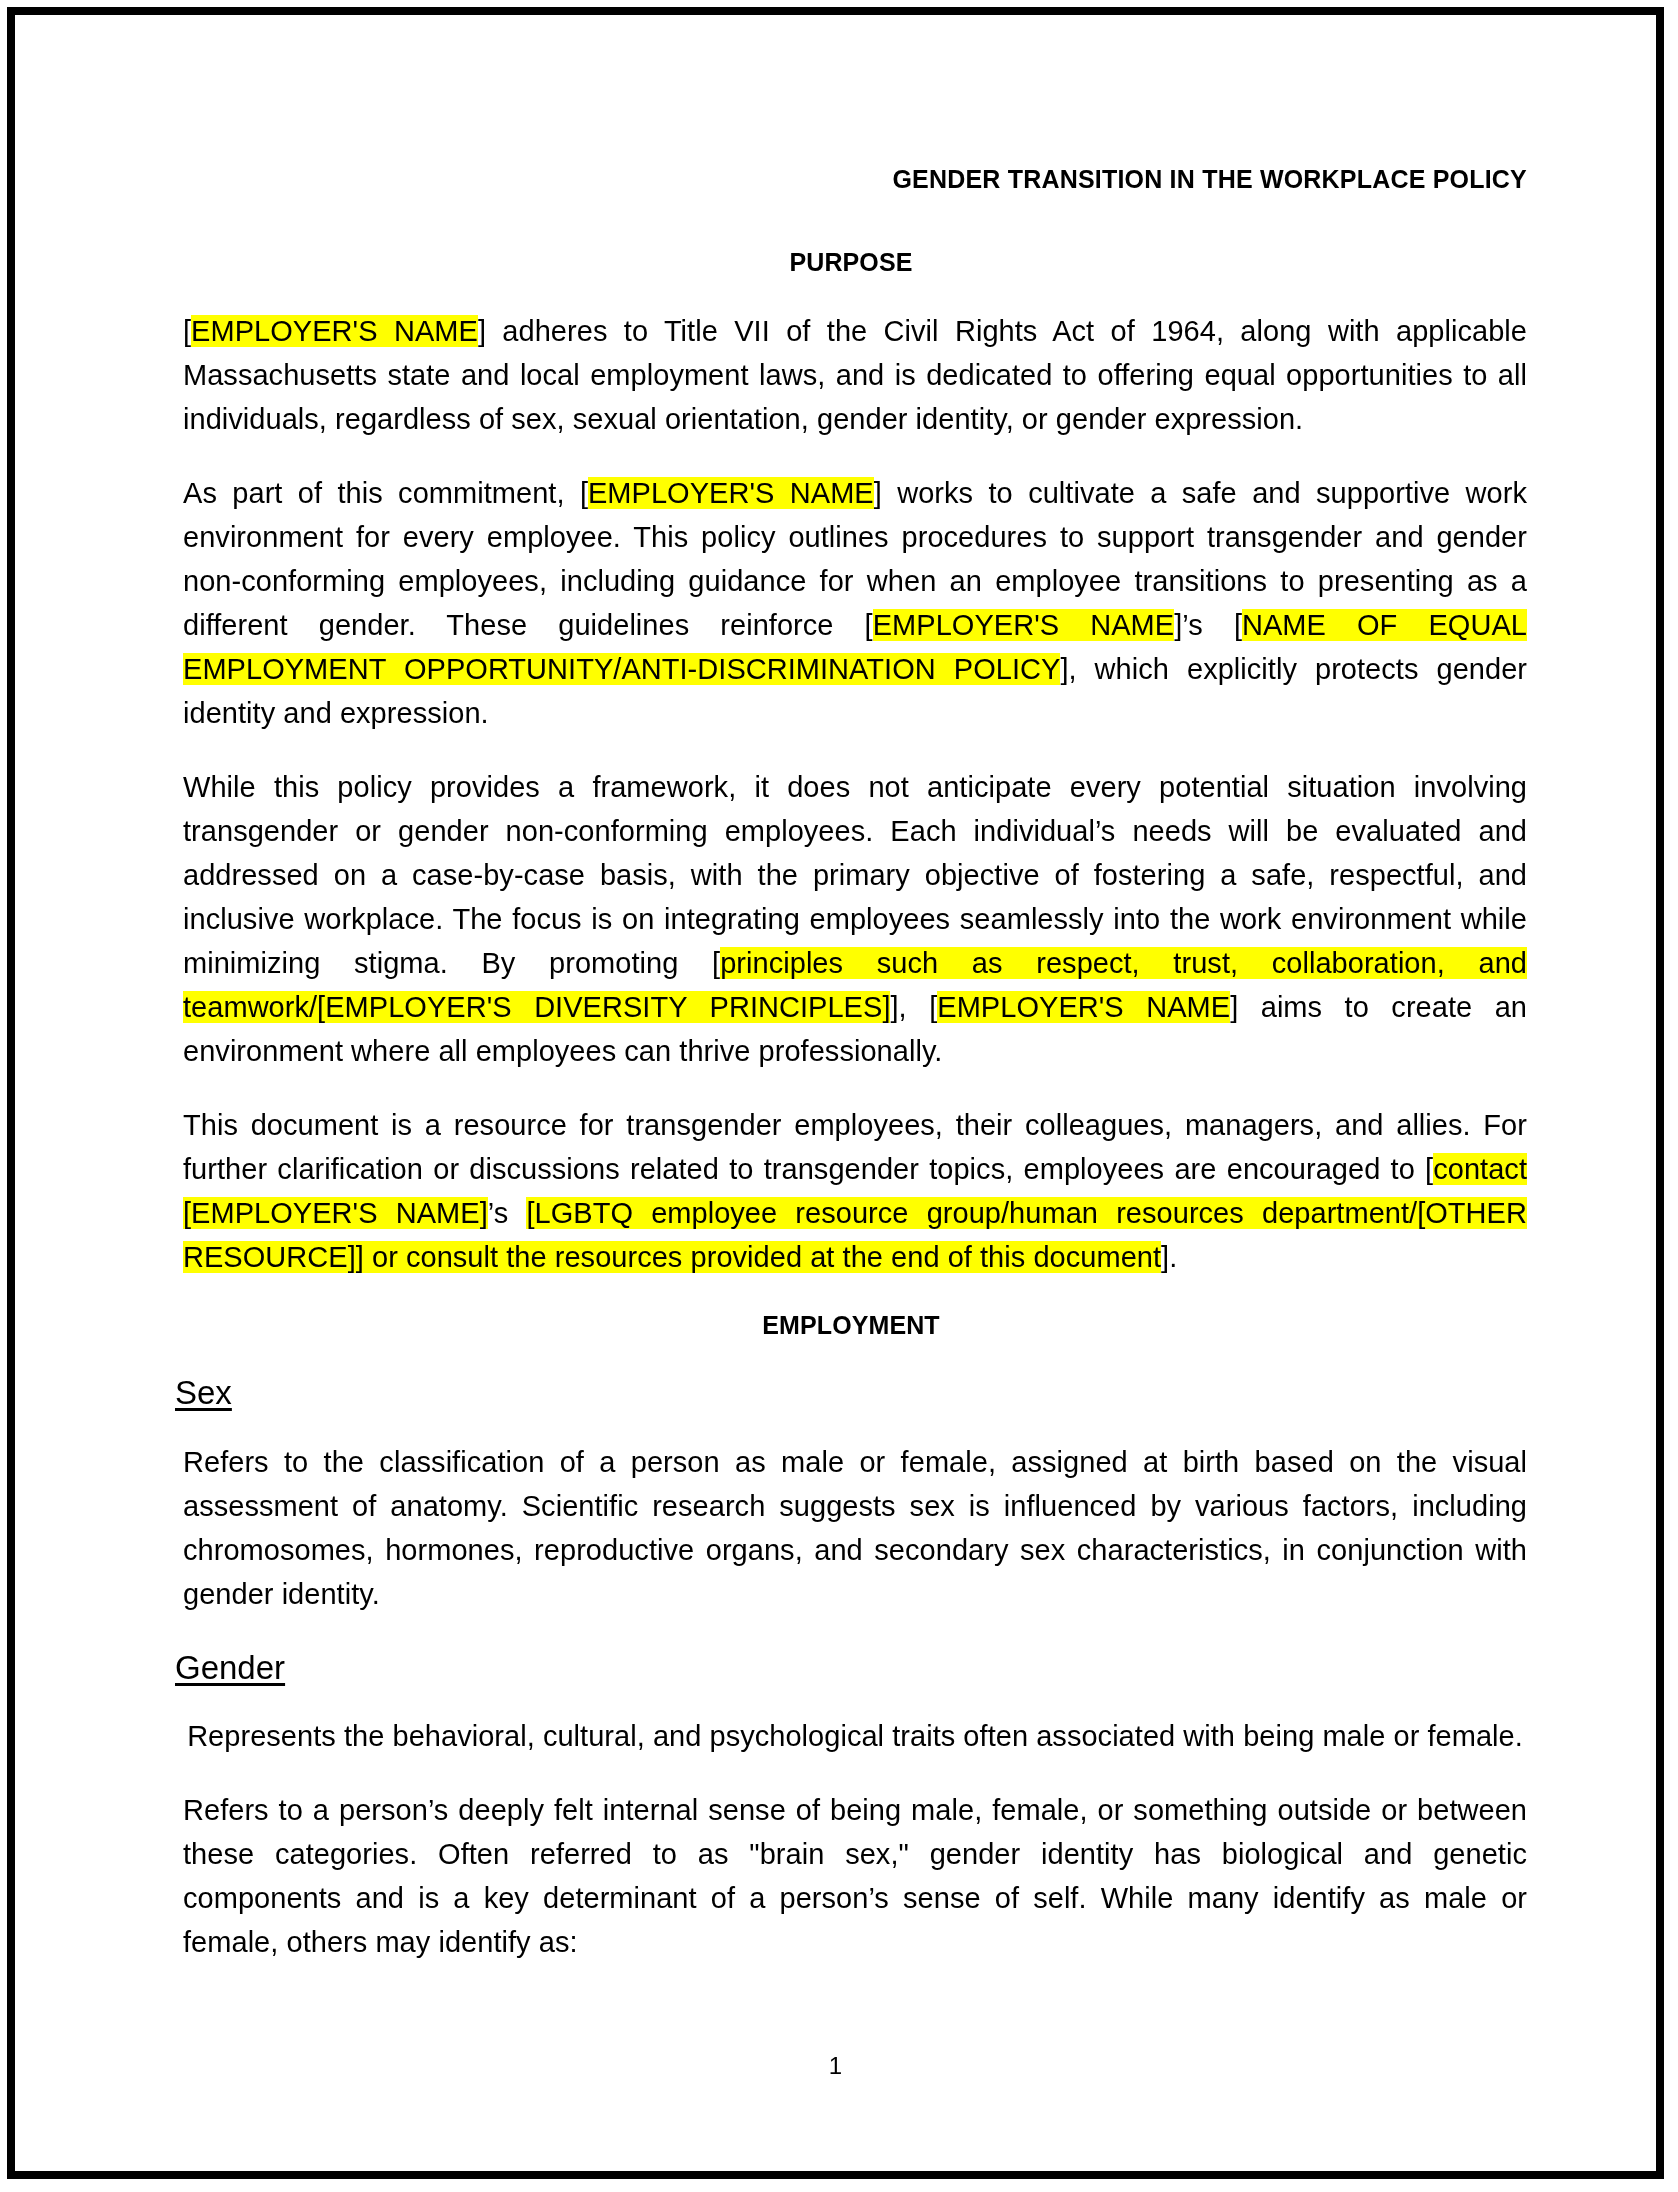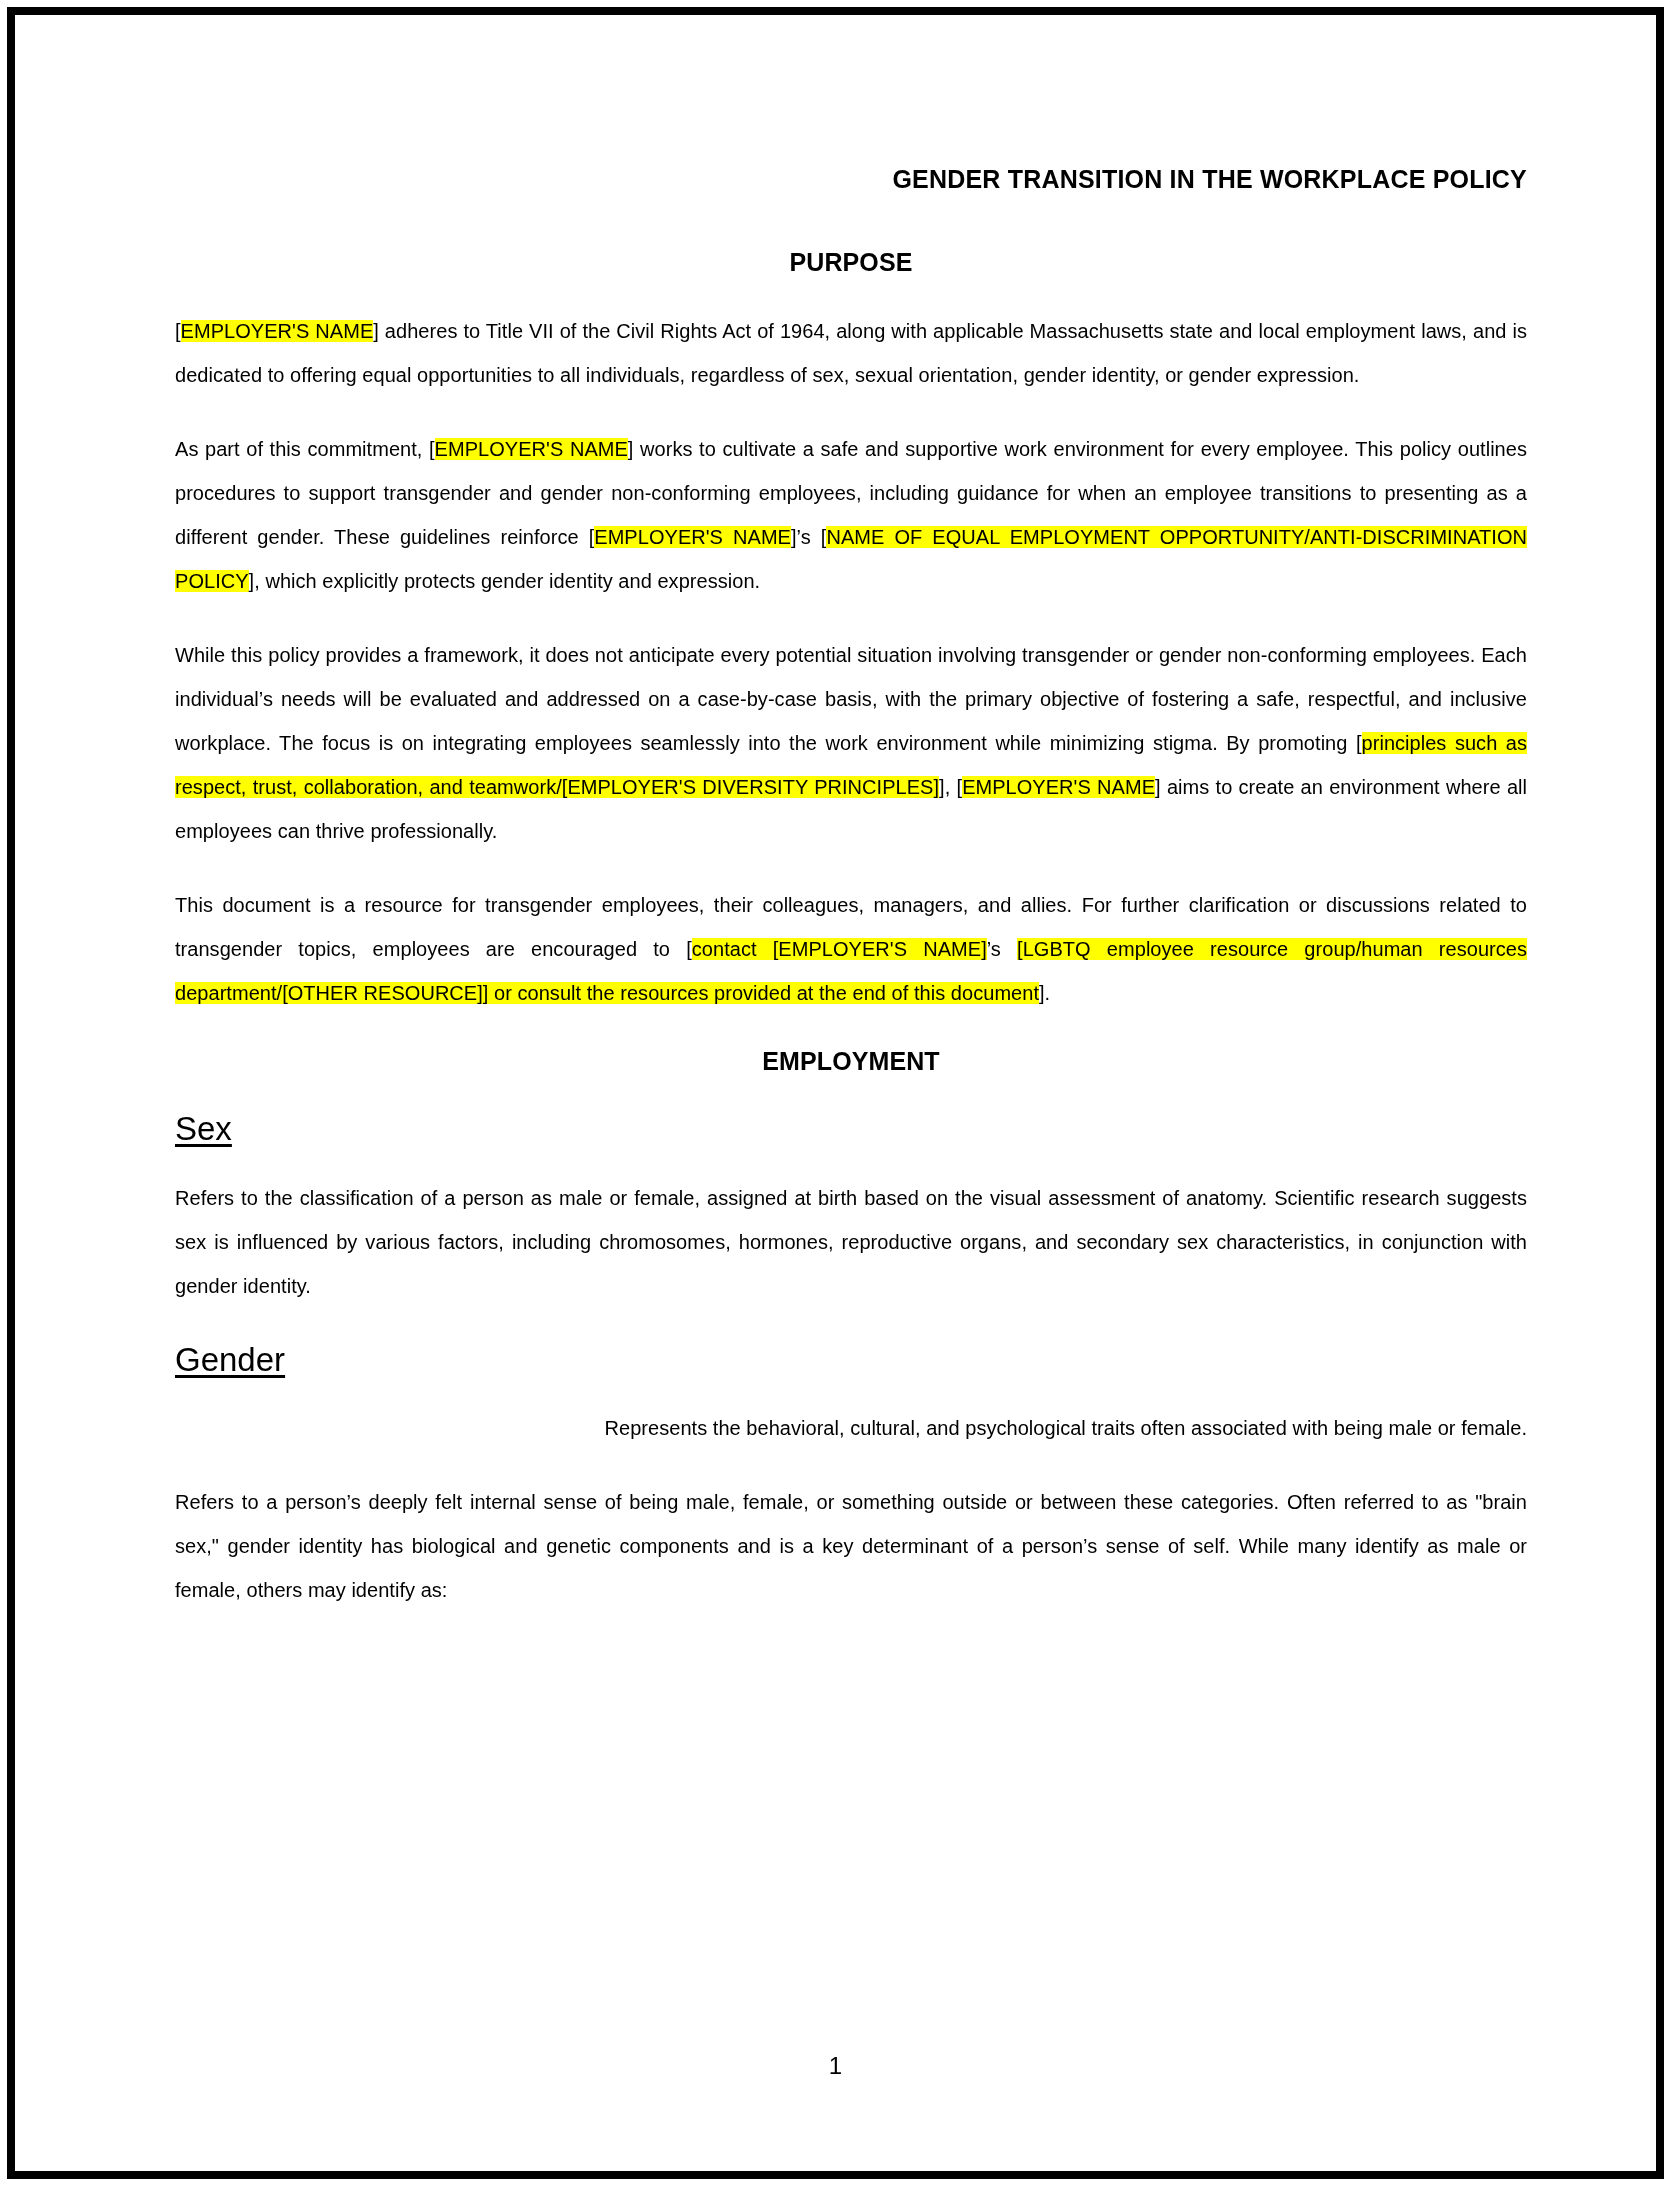--- a/index.html
+++ b/index.html
@@ -55,30 +55,30 @@
     font-size: 25px;
     font-weight: bold;
     color: #000;
     margin: 0 0 30px 0;
     line-height: 1.3;
     letter-spacing: 0.1px;
     text-align: center;
   }
 
   p.body-par {
-    font-size: 20px;
+    font-size: 29px;
     line-height: 44px;
     color: #000;
-    margin: 0 0 30px 0;
+    margin: 0 0 30px 8px;
     text-align: justify;
     text-justify: inter-word;
     letter-spacing: 0.04px;
   }
   p.body-par.nojust {
-    text-align: right;
+    text-align: center;
   }
 
   .term {
     font-size: 33px;
     line-height: 44px;
     color: #000;
     margin: 0 0 24.6px 0;
     text-decoration: underline;
     text-underline-offset: 3.5px;
     display: block;

